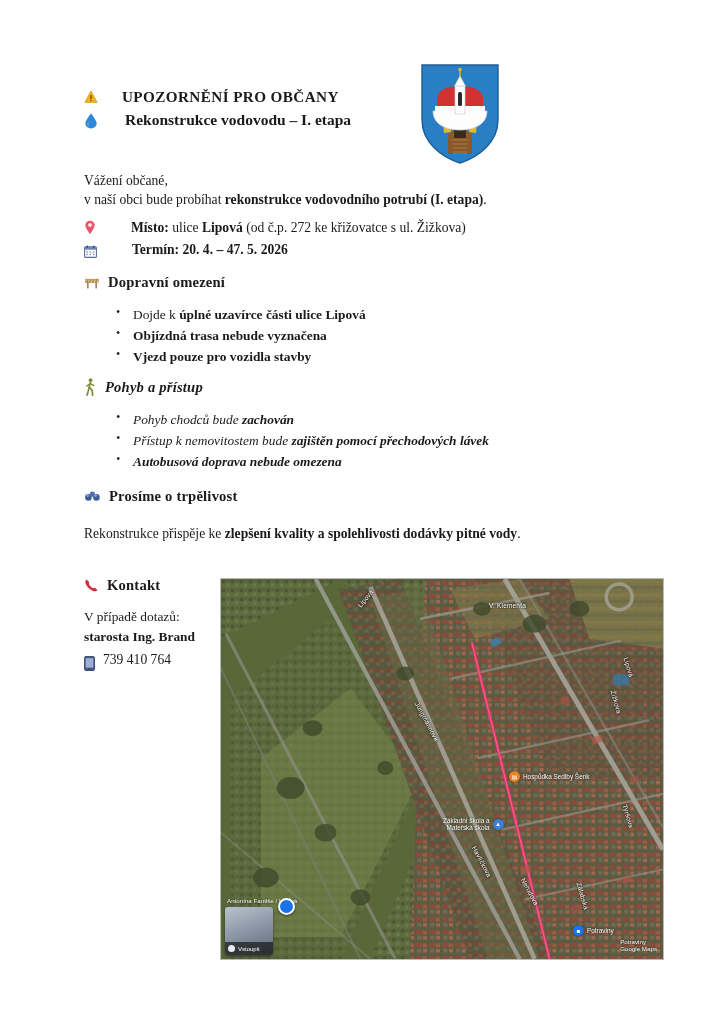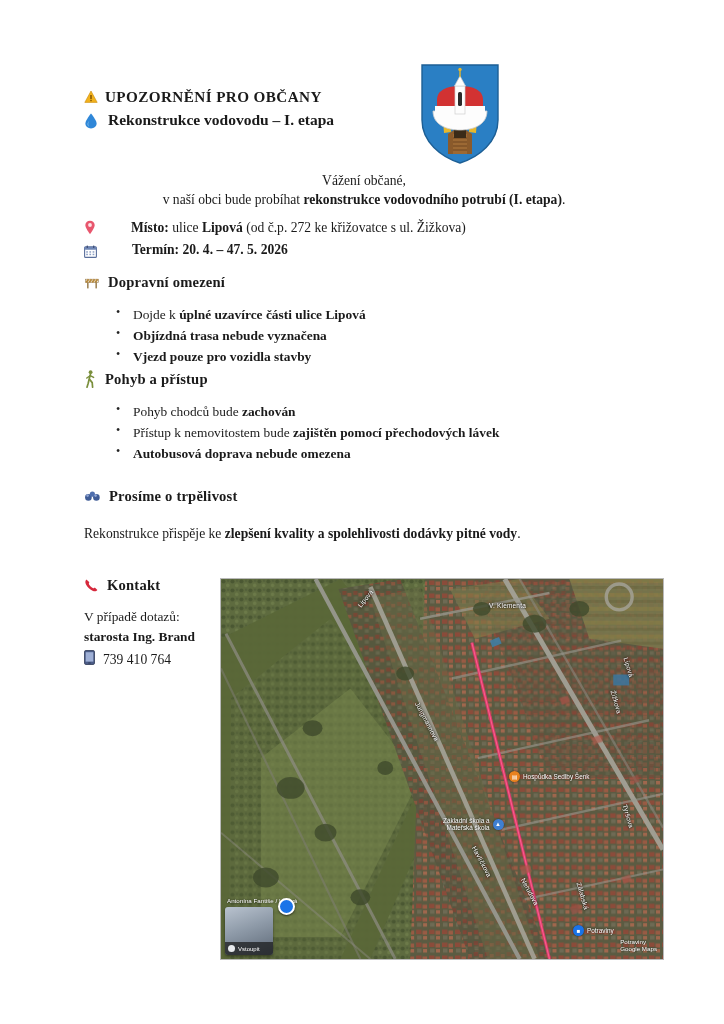--- a/index.html
+++ b/index.html
@@ -32,21 +32,21 @@
   }
   .header-text {
     position: absolute;
     left: 0;
     top: 26px;
     width: 330px;
   }
   .title-row {
     display: flex;
     align-items: flex-start;
-    gap: 7px;
+    gap: 24px;
     margin-bottom: 6px;
   }
   .title-row.second { margin-bottom: 0; }
   .title-main {
     font-size: 15.2px;
     font-weight: bold;
     letter-spacing: 0.4px;
     line-height: 1.15;
     white-space: nowrap;
   }
@@ -80,21 +80,21 @@
   
   .para {
     position: absolute;
     left: 84px;
     font-size: 13.6px;
     line-height: 1.42;
     width: 560px;
   }
   .para b { font-weight: bold; }
 
-  #p-intro { top: 171px; text-align: center; }
+  #p-intro { top: 171px; }
   #p-closing { top: 524px; }
 
   
   .infoblock {
     position: absolute;
     left: 84px;
     top: 218px;
     width: 560px;
   }
   .info-line {
@@ -141,34 +141,34 @@
     content: "\2022";
     position: absolute;
     left: -17px;
     top: -1px;
     font-size: 12px;
     color: #222;
   }
   ul.bullets li b { font-weight: bold; }
 
   #sec-traffic { top: 274px; }
-  #sec-access  { top: 370px; }
+  #sec-access  { top: 378px; font-style: italic; }
   #sec-patience{ top: 488px; }
   #sec-contact { top: 577px; width: 200px; }
 
   
   .contact-body {
     font-size: 13.4px;
     line-height: 1.5;
     margin-top: 4px;
   }
   .contact-body .bold { font-weight: bold; }
   .phone-row {
     display: flex;
-    align-items: flex-start;
+    align-items: flex-end;
     gap: 8px;
     margin-top: 3px;
   }
   .ico-mobile { width: 11px; height: 15px; }
   .phone-num { font-size: 13.6px; }
 
   
   .map {
     position: absolute;
     left: 220px;

